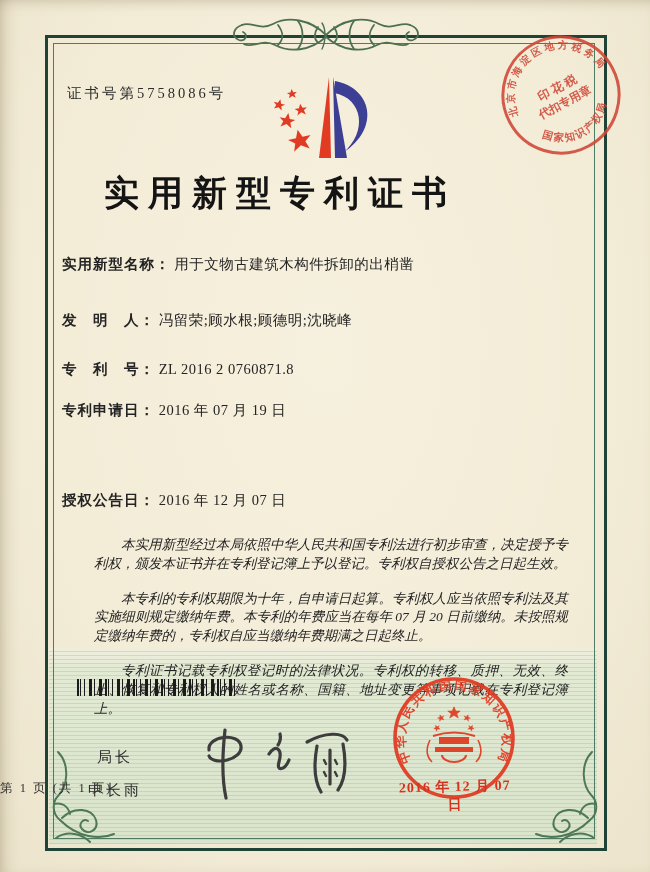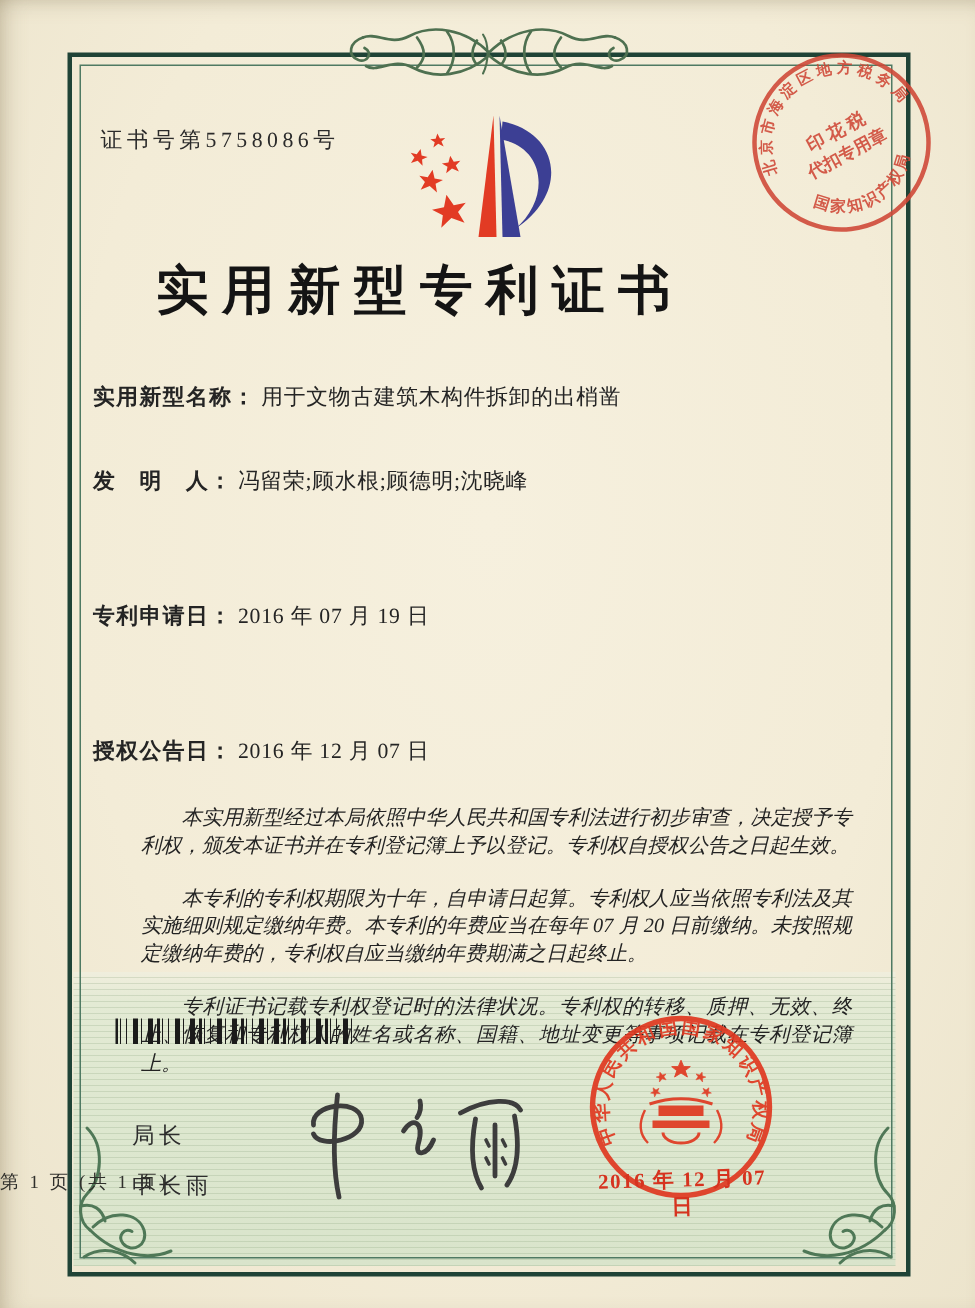--- a/index.html
+++ b/index.html
@@ -30,21 +30,21 @@
   .body-text{position:absolute;left:78px;top:520px;width:506px;z-index:3;color:#232323;
              font-size:13.5px;line-height:18.8px;text-align:justify;font-style:italic;}
   .body-text p{margin:16px;text-indent:2em;}
   
   .barcode{position:absolute;left:77px;top:679px;width:158px;height:17px;z-index:3;
       background:
        repeating-linear-gradient(90deg,#1b1b1b 0 2px,transparent 2px 3px,#1b1b1b 3px 4px,transparent 4px 7px,
         #1b1b1b 7px 8px,transparent 8px 12px,#1b1b1b 12px 15px,transparent 15px 17px,
         #1b1b1b 17px 18px,transparent 18px 22px,#1b1b1b 22px 25px,transparent 25px 28px);}
   
-  .director{position:absolute;left:88px;top:748px;z-index:3;color:#2d2d2d;font-size:15px;letter-spacing:3px;}
+  .director{position:absolute;left:88px;top:748px;z-index:3;color:#2d2d2d;font-size:15px;letter-spacing:3px;text-align:center;}
   .director div{margin-bottom:14px;}
   
   .footer{position:absolute;left:0;top:780px;width:650px;text-align:left;font-size:12.5px;
           letter-spacing:2px;color:#30302c;z-index:3;}
   
   .tax-stamp{position:absolute;left:494px;top:28px;width:134px;height:134px;z-index:4;
              transform:rotate(-28deg);opacity:.88;}
   .sipo-seal{position:absolute;left:388px;top:672px;width:132px;height:132px;z-index:4;opacity:.93;}
   .seal-date{position:absolute;left:393px;top:778px;width:124px;text-align:center;z-index:5;
              color:#d6331f;font-size:14px;font-weight:bold;letter-spacing:1px;transform:rotate(-1.5deg);}
@@ -114,20 +114,24 @@
 
   <div class="title">实用新型专利证书</div>
 
   <div class="field-row row1">
     <span class="flabel">实用新型名称：</span>
     <span class="fvalue">用于文物古建筑木构件拆卸的出梢凿</span>
   </div>
   <div class="field-row row2">
     <span class="flabel">发　明　人：</span>
     <span class="fvalue">冯留荣;顾水根;顾德明;沈晓峰</span>
+  </div>
+  <div class="field-row row3">
+    <span class="flabel">专　利　号：</span>
+    <span class="fvalue">ZL 2016 2 0760871.8</span>
   </div>
   <div class="field-row row4">
     <span class="flabel">专利申请日：</span>
     <span class="fvalue">2016 年 07 月 19 日</span>
   </div>
   <div class="field-row row6">
     <span class="flabel">授权公告日：</span>
     <span class="fvalue">2016 年 12 月 07 日</span>
   </div>
 

